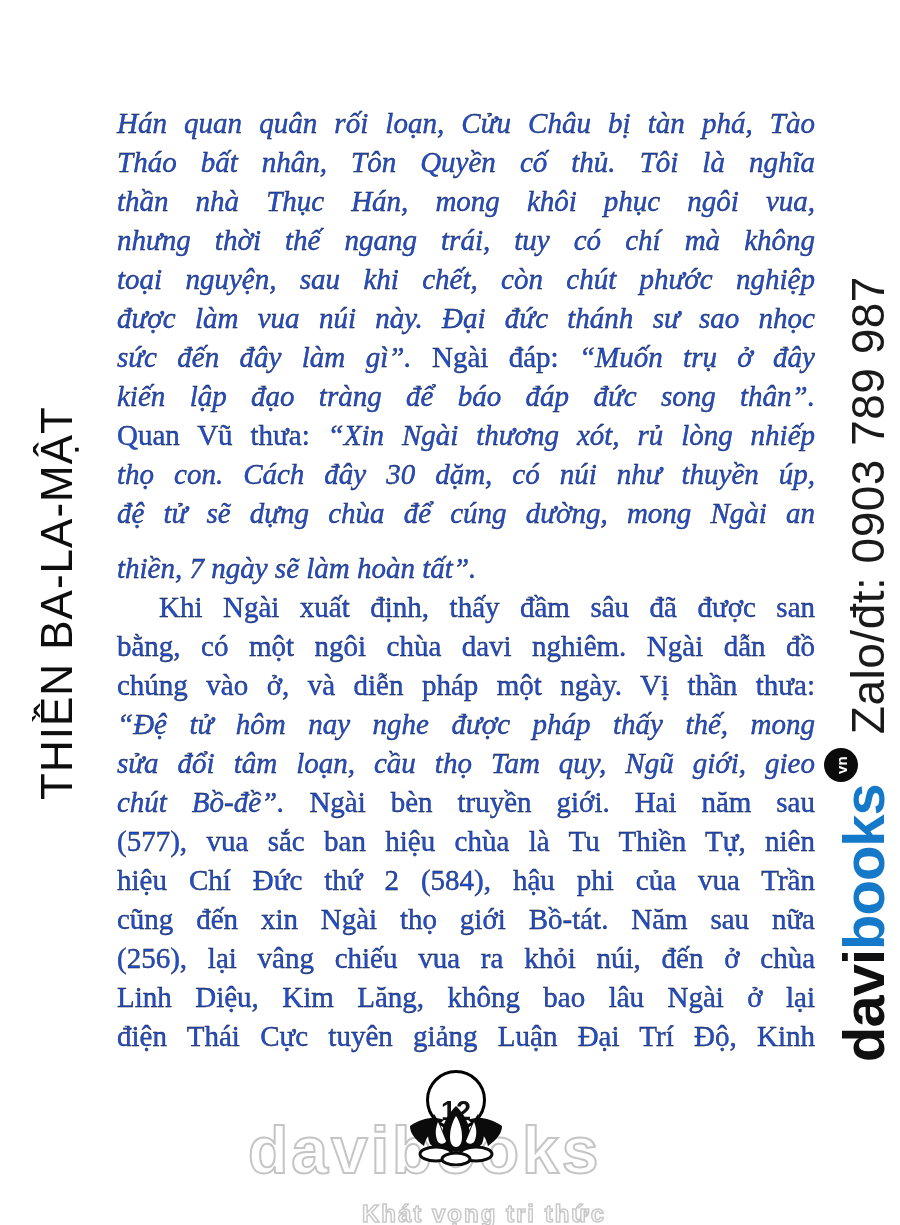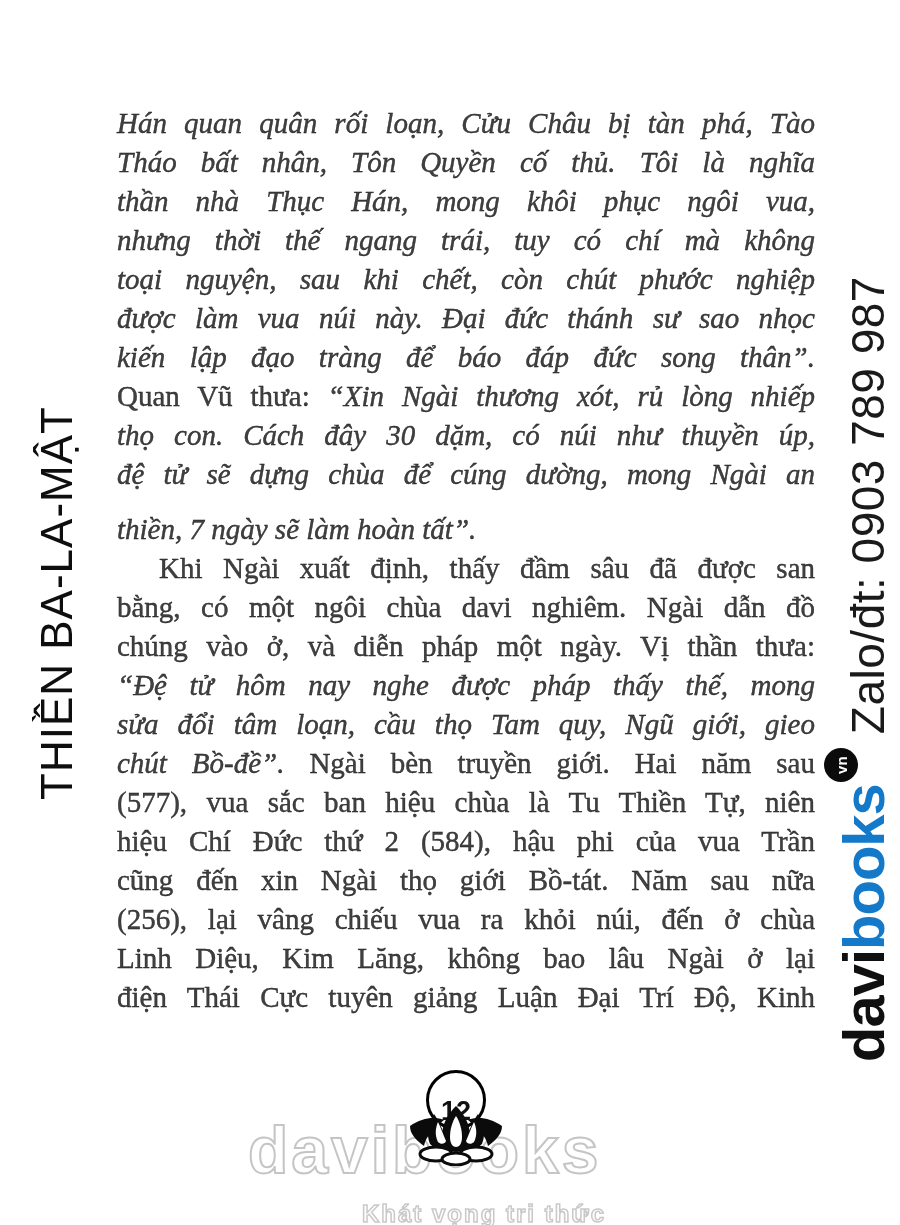--- a/index.html
+++ b/index.html
@@ -4,21 +4,21 @@
 <style>
   html,body{margin:0;padding:0;}
   body{
     width:900px;height:1225px;position:relative;overflow:hidden;
     background:#ffffff;
     font-family:"Liberation Serif","DejaVu Serif",serif;
   }
   
   .page-text{
     position:absolute;left:117px;top:104px;width:698px;
-    font-size:29px;line-height:39px;color:#404040;
+    font-size:29px;line-height:39px;color:#1d4ed8;
     -webkit-text-stroke:0.35px #151515;
   }
   .line{
     text-align:justify;
     text-align-last:justify;
     white-space:nowrap;
   }
   .line.nojust{text-align:left;text-align-last:left;margin-top:16px;}
   .line.indent{text-indent:42px;}
   .it{font-style:italic;}
@@ -84,20 +84,21 @@
 <div class="wm-brand">davibooks</div>
 <div class="wm-slogan">Khát vọng tri thức</div>
 
 <div class="page-text">
     <div class="line"><span class="it">Hán quan quân rối loạn, Cửu Châu bị tàn phá, Tào</span></div>
     <div class="line"><span class="it">Tháo bất nhân, Tôn Quyền cố thủ. Tôi là nghĩa</span></div>
     <div class="line"><span class="it">thần nhà Thục Hán, mong khôi phục ngôi vua,</span></div>
     <div class="line"><span class="it">nhưng thời thế ngang trái, tuy có chí mà không</span></div>
     <div class="line"><span class="it">toại nguyện, sau khi chết, còn chút phước nghiệp</span></div>
     <div class="line"><span class="it">được làm vua núi này. Đại đức thánh sư sao nhọc</span></div>
+    <div class="line"><span class="it">sức đến đây làm gì”.</span><span class="rm"> Ngài đáp: </span><span class="it">“Muốn trụ ở đây</span></div>
     <div class="line"><span class="it">kiến lập đạo tràng để báo đáp đức song thân”.</span></div>
     <div class="line"><span class="rm">Quan Vũ thưa: </span><span class="it">“Xin Ngài thương xót, rủ lòng nhiếp</span></div>
     <div class="line"><span class="it">thọ con. Cách đây 30 dặm, có núi như thuyền úp,</span></div>
     <div class="line"><span class="it">đệ tử sẽ dựng chùa để cúng dường, mong Ngài an</span></div>
     <div class="line nojust"><span class="it">thiền, 7 ngày sẽ làm hoàn tất”.</span></div>
     <div class="line indent"><span class="rm">Khi Ngài xuất định, thấy đầm sâu đã được san</span></div>
     <div class="line"><span class="rm">bằng, có một ngôi chùa davi nghiêm. Ngài dẫn đồ</span></div>
     <div class="line"><span class="rm">chúng vào ở, và diễn pháp một ngày. Vị thần thưa:</span></div>
     <div class="line"><span class="it">“Đệ tử hôm nay nghe được pháp thấy thế, mong</span></div>
     <div class="line"><span class="it">sửa đổi tâm loạn, cầu thọ Tam quy, Ngũ giới, gieo</span></div>

